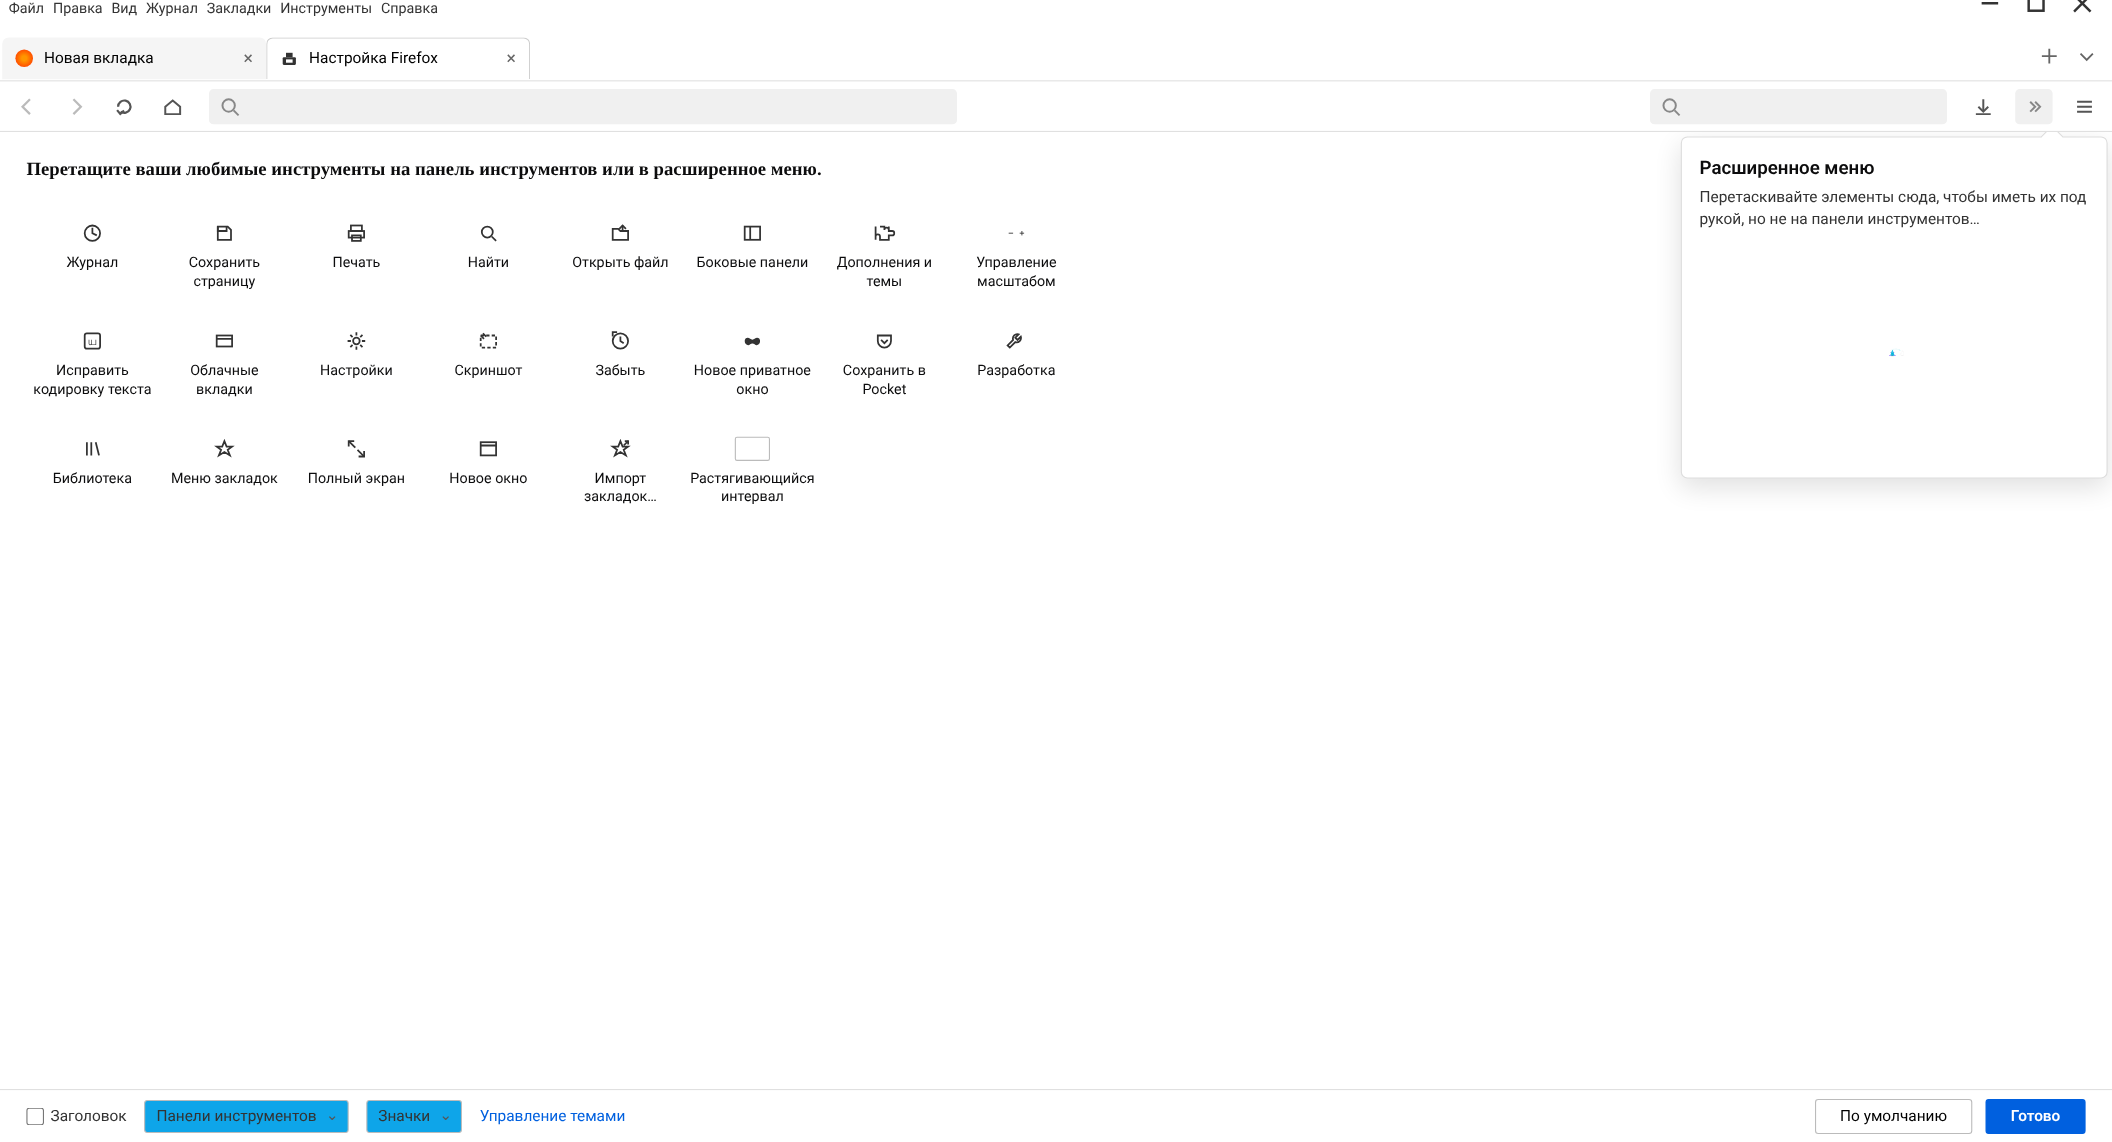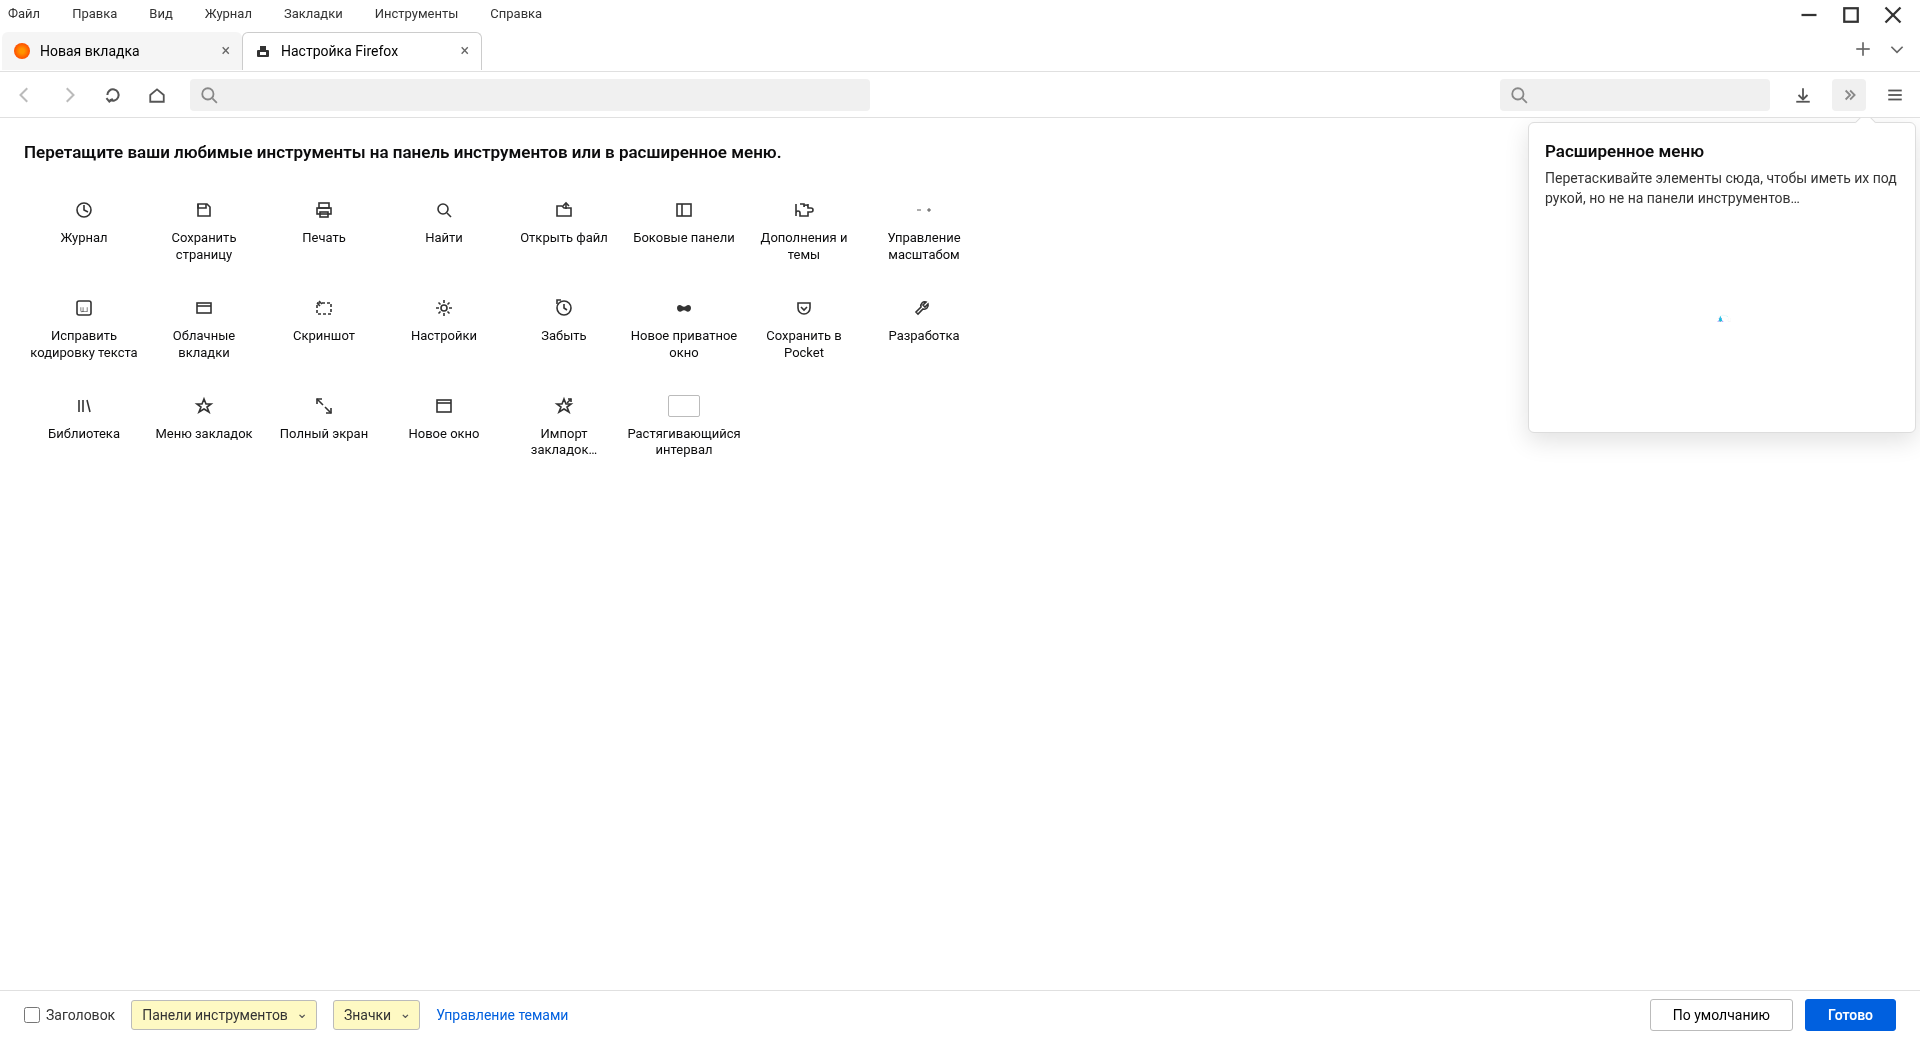--- a/index.html
+++ b/index.html
@@ -1,18 +1,18 @@
 <!DOCTYPE html>
 <html><head>
 <meta charset="utf-8">
 <style>
 * { margin: 0; padding: 0; box-sizing: border-box; font-family: -apple-system, BlinkMacSystemFont, "Segoe UI", Roboto, sans-serif; }
 body { width: 1920px; height: 1038px; background: #fff; display: flex; flex-direction: column; overflow: hidden; }
 
-.menubar { display: flex; align-items: flex-start; height: 30px; padding: 6px 8px; gap: 32px; font-size: 13px; color: #333; }
+.menubar { display: flex; align-items: flex-end; height: 30px; padding: 16px 8px; gap: 8px; font-size: 13px; color: #333; }
 .menubar-item { cursor: pointer; }
 .window-controls { margin-left: auto; display: flex; gap: 24px; align-items: center; padding-right: 10px; }
 .window-controls span { cursor: pointer; font-size: 13px; color: #333; }
 
 .tabbar { display: flex; align-items: center; height: 42px; padding-left: 2px; border-bottom: 1px solid #e0e0e0; }
 .tab { display: flex; align-items: center; height: 38px; padding: 0 12px; gap: 10px; font-size: 14px; border-radius: 6px 6px 0 0; min-width: 240px; }
 .tab.active { background: #fff; border: 1px solid #ccc; border-bottom: none; }
 .tab.inactive { background: #f5f5f5; }
 .tab-icon { width: 16px; height: 16px; display: inline-flex; align-items: center; justify-content: center; }
 .tab-icon.firefox { background: radial-gradient(circle, #ff9500 20%, #ff4f00 70%); border-radius: 50%; width: 16px; height: 16px; }
@@ -21,37 +21,37 @@
 
 .toolbar { display: flex; align-items: center; height: 46px; padding: 0 10px; gap: 14px; border-bottom: 1px solid #e0e0e0; }
 .tb-btn { width: 30px; height: 30px; display: inline-flex; align-items: center; justify-content: center; color: #555; cursor: pointer; border-radius: 4px; }
 .tb-btn.disabled { color: #bbb; }
 .urlbar { flex: 1; height: 32px; background: #f0f0f0; border-radius: 4px; display: flex; align-items: center; padding: 0 10px; max-width: 680px; margin-left: 4px; }
 .searchbar { width: 270px; height: 32px; background: #f0f0f0; border-radius: 4px; display: flex; align-items: center; padding: 0 10px; margin-left: auto; margin-right: 4px; }
 .tb-right { display: flex; align-items: center; gap: 14px; }
 .overflow-btn { width: 34px; height: 32px; background: #f0f0f0; border-radius: 4px; display: inline-flex; align-items: center; justify-content: center; color: #888; }
 
 .main { flex: 1; position: relative; padding: 24px; overflow: hidden; }
-.hint { font-size: 17px; font-weight: 600; color: #0c0c0d; margin-bottom: 24px; }
+.hint { font-size: 17px; font-weight: 600; color: #0c0c0d; margin-bottom: 24px; font-family: Liberation Serif, serif; }
 .palette { display: grid; grid-template-columns: repeat(8, 120px); gap: 12px 0; }
 .palette-item { display: flex; flex-direction: column; align-items: center; text-align: center; cursor: grab; padding: 8px 4px; min-height: 80px; }
 .pal-icon { width: 32px; height: 32px; display: flex; align-items: center; justify-content: center; color: #333; font-size: 18px; }
 .pal-label { font-size: 13px; color: #0c0c0d; line-height: 1.3; margin-top: 4px; }
 .spacer-box { width: 94px; height: 22px; border: 1px solid #bbb; border-radius: 2px; }
 
 .overflow-panel { position: absolute; top: 4px; right: 4px; width: 388px; background: #fff; border: 1px solid #ddd; border-radius: 6px; box-shadow: 0 8px 24px rgba(0,0,0,0.12); padding: 18px 16px 24px; }
 .overflow-panel::before { content: ""; position: absolute; top: -8px; right: 42px; width: 14px; height: 14px; background: #fff; border-left: 1px solid #ddd; border-top: 1px solid #ddd; transform: rotate(45deg); }
 .ov-title { font-size: 17px; font-weight: 600; color: #0c0c0d; margin-bottom: 8px; }
 .ov-desc { font-size: 14px; color: #333; line-height: 1.4; margin-bottom: 20px; }
 .ov-illus { display: flex; align-items: center; justify-content: center; height: 180px; }
 
 .footer { height: 48px; border-top: 1px solid #e0e0e0; display: flex; align-items: center; padding: 0 24px; gap: 16px; }
 .chk { display: flex; align-items: center; gap: 6px; font-size: 14px; color: #333; }
 .chk input { width: 16px; height: 16px; }
-.sel { height: 30px; border: 1px solid #bbb; border-radius: 3px; background: #fef9c3; padding: 0 28px 0 10px; font-size: 14px; color: #333; position: relative; display: inline-flex; align-items: center; cursor: pointer; text-align: right; }
+.sel { height: 30px; border: 1px solid #bbb; border-radius: 3px; background: #0ea5e9; padding: 0 28px 0 10px; font-size: 14px; color: #333; position: relative; display: inline-flex; align-items: center; cursor: pointer; text-align: right; }
 .sel::after { content: "⌄"; position: absolute; right: 8px; top: 4px; color: #555; }
 .link { font-size: 14px; color: #0060df; cursor: pointer; }
 .footer-right { margin-left: auto; display: flex; gap: 12px; }
 .btn { height: 32px; padding: 0 22px; border-radius: 3px; font-size: 14px; display: inline-flex; align-items: center; cursor: pointer; border: 1px solid #bbb; background: #fff; }
 .btn.primary { background: #0060df; color: #fff; border-color: #0060df; font-weight: 600; }
 
 svg { width: 18px; height: 18px; }
 .pal-icon svg { width: 20px; height: 20px; }
 </style>
 </head>
@@ -266,34 +266,34 @@
           <svg viewBox="0 0 20 20">
             <rect x="3" y="5" width="14" height="10" stroke="currentColor" stroke-width="1.6" fill="none"></rect>
             <line x1="3" y1="8" x2="17" y2="8" stroke="currentColor" stroke-width="1.6" fill="none"></line>
           </svg>
         </div>
         <div class="pal-label">Облачные вкладки</div>
       </div>
       <div class="palette-item">
         <div class="pal-icon">
           <svg viewBox="0 0 20 20">
+            <circle cx="10" cy="10" r="3" stroke="currentColor" stroke-width="1.6" fill="none"></circle>
+            <path d="M10 2v3M10 15v3M2 10h3M15 10h3M4.5 4.5l2 2M13.5 13.5l2 2M15.5 4.5l-2 2M6.5 13.5l-2 2" stroke="currentColor" stroke-width="1.6" fill="none"></path>
+          </svg>
+        </div>
+        <div class="pal-label">Настройки</div>
+      </div>
+      <div class="palette-item">
+        <div class="pal-icon">
+          <svg viewBox="0 0 20 20">
             <rect x="3" y="5" width="14" height="11" stroke="currentColor" stroke-width="1.6" fill="none" stroke-dasharray="3 2"></rect>
             <path d="M5 3l3 3M3 5l3 3" stroke="currentColor" stroke-width="1.6" fill="none"></path>
           </svg>
         </div>
         <div class="pal-label">Скриншот</div>
-      </div>
-      <div class="palette-item">
-        <div class="pal-icon">
-          <svg viewBox="0 0 20 20">
-            <circle cx="10" cy="10" r="3" stroke="currentColor" stroke-width="1.6" fill="none"></circle>
-            <path d="M10 2v3M10 15v3M2 10h3M15 10h3M4.5 4.5l2 2M13.5 13.5l2 2M15.5 4.5l-2 2M6.5 13.5l-2 2" stroke="currentColor" stroke-width="1.6" fill="none"></path>
-          </svg>
-        </div>
-        <div class="pal-label">Настройки</div>
       </div>
       <div class="palette-item">
         <div class="pal-icon">
           <svg viewBox="0 0 20 20">
             <circle cx="10" cy="10" r="7" stroke="currentColor" stroke-width="1.6" fill="none"></circle>
             <polyline points="10,6 10,10 13,12" stroke="currentColor" stroke-width="1.6" fill="none"></polyline>
             <polyline points="3,6 3,2 7,2" stroke="currentColor" stroke-width="1.6" fill="none"></polyline>
           </svg>
         </div>
         <div class="pal-label">Забыть</div>

